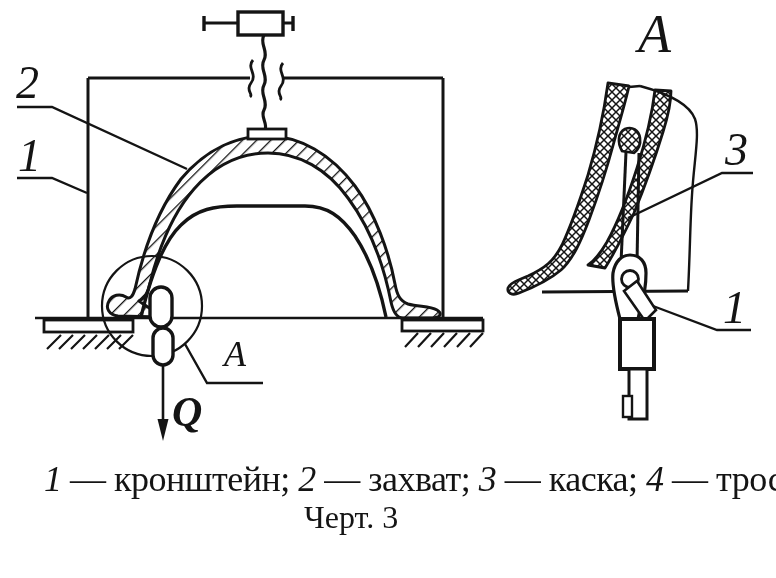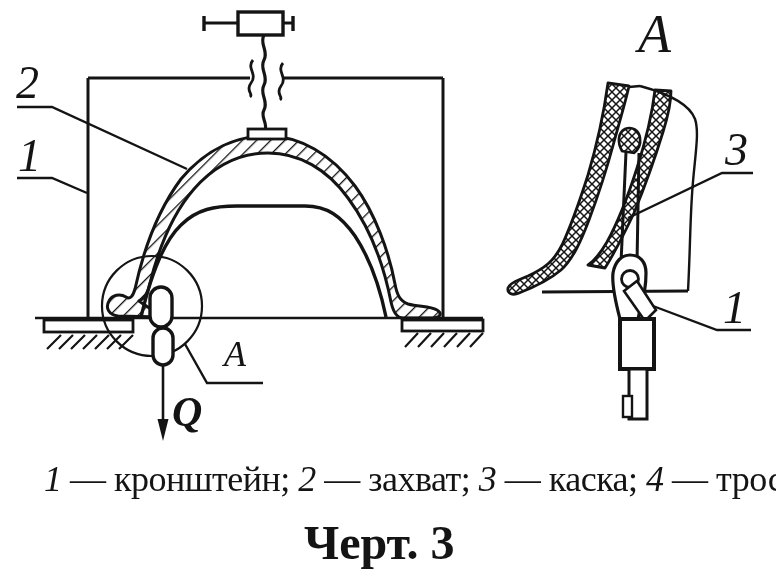--- a/index.html
+++ b/index.html
@@ -10,21 +10,21 @@
   .lbl { position: absolute; line-height: 1; color: var(--ink); font-style: italic; font-weight: 400; white-space: nowrap; }
   .lbl-2      { left: 16px;  top: 60px;  font-size: 46px; }
   .lbl-1      { left: 18px;  top: 133px; font-size: 46px; }
   .lbl-a-main { left: 224px; top: 336px; font-size: 36px; }
   .lbl-q      { left: 172px; top: 391px; font-size: 42px; font-weight: 700; }
   .lbl-a-det  { left: 638px; top: 7px;   font-size: 54px; }
   .lbl-3      { left: 725px; top: 127px; font-size: 46px; }
   .lbl-1-det  { left: 723px; top: 285px; font-size: 46px; }
   .caption { position: absolute; left: 44px; top: 458px; font-size: 36px; letter-spacing: -0.5px; white-space: nowrap; color: var(--ink); }
   .caption .num { font-style: italic; }
-  .figlabel { position: absolute; left: 304px; top: 514px; font-size: 48px; line-height: 1.2; color: var(--ink); font-weight: bold; }
+  .figlabel { position: absolute; left: 304px; top: 498px; font-size: 32px; line-height: 1.2; color: var(--ink); }
   svg .ln { stroke: currentColor; fill: none; }
   svg .wh { fill: var(--paper); stroke: currentColor; }
 </style>
 </head>
 <body>
 
 <div class="page">
 
   <svg class="art" width="776" height="578" viewBox="0 0 776 578">
     <defs>

